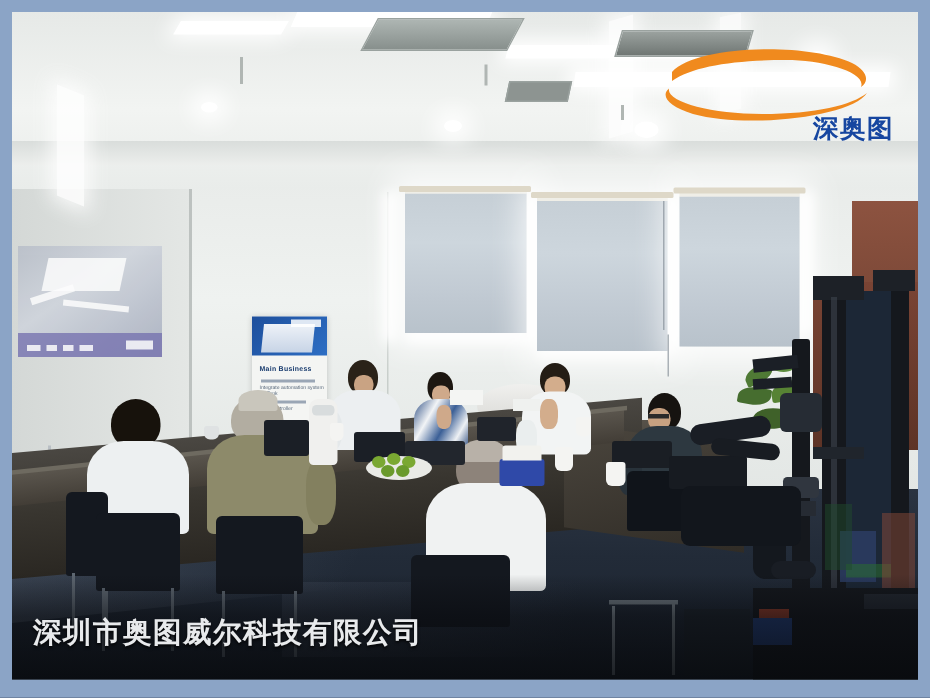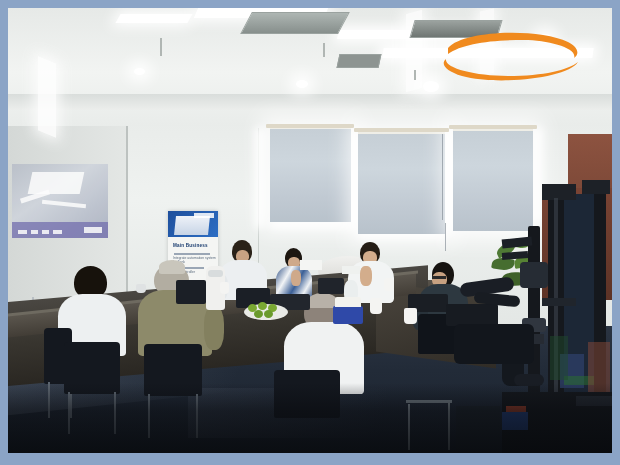--- a/index.html
+++ b/index.html
@@ -462,19 +462,21 @@
     <div style="position:absolute;left:498px;top:398px;width:20px;height:6px;background:#b0442c;opacity:.75;"></div>
 
     <div class="bottom-dark"></div>
 
 
     <div class="logo-block">
       <svg class="logo-swoosh" viewBox="0 0 168 54">
         <path d="M20 16 C 36 -2, 110 -4, 140 10 C 150 15, 152 22, 146 26 C 150 16, 120 8, 96 8 C 62 8, 34 12, 20 22 Z" fill="#f08a1e"></path>
         <path d="M150 30 C 140 46, 70 54, 34 44 C 18 39, 12 32, 18 27 C 16 36, 46 44, 80 44 C 116 44, 140 38, 150 30 Z" fill="#f08a1e"></path>
       </svg>
+      <div class="logo-cn">深奥图</div>
     </div>
 
     <div class="footer">
+      <div class="footer-cn">深圳市奥图威尔科技有限公司</div>
     </div>
 
   </div>
 </div>
 
 </body></html>

